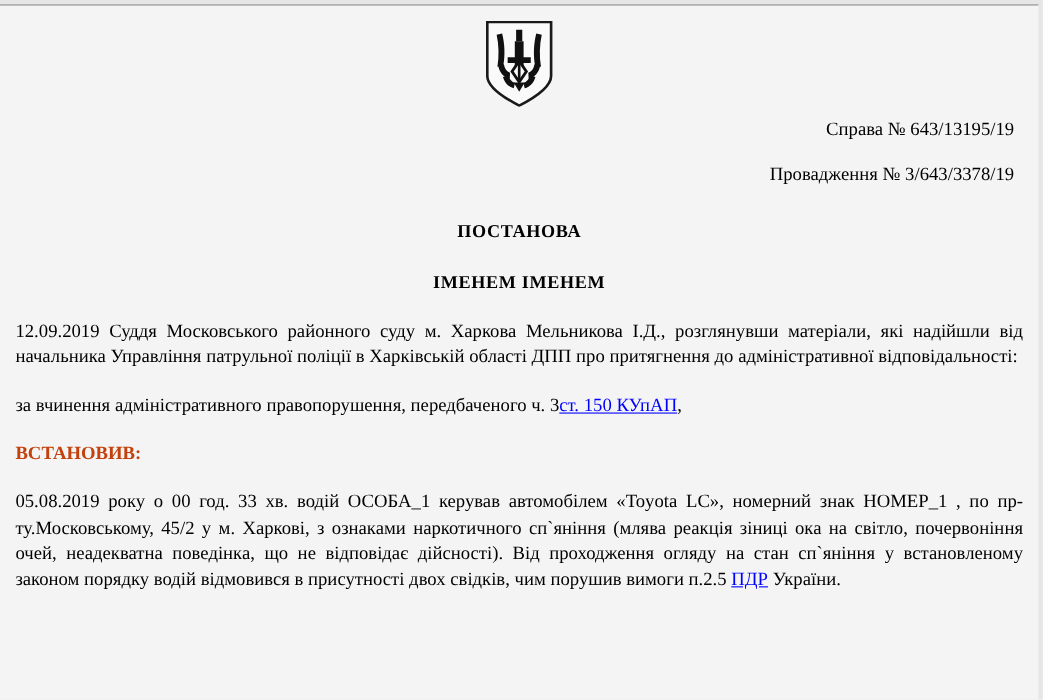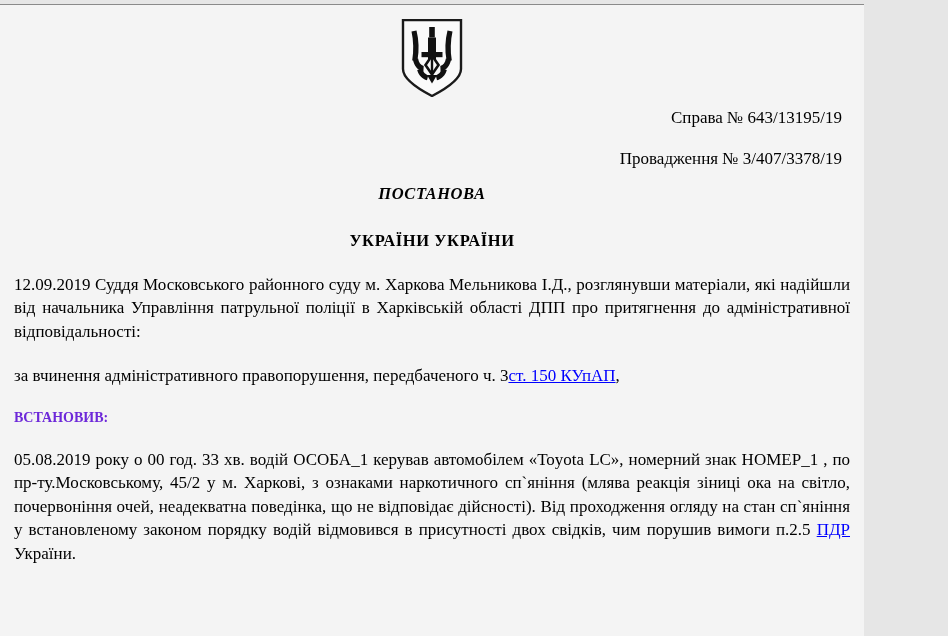--- a/index.html
+++ b/index.html
@@ -11,21 +11,21 @@
     height: 636px;
     background: #e6e6e6;
     font-family: "Liberation Serif", "DejaVu Serif", serif;
     overflow: hidden;
   }
 
   .page {
     position: absolute;
     left: 0;
     top: 4px;
-    width: 864px;
+    width: 944px;
     height: 632px;
     background: #f4f4f4;
     border-top: 1px solid #8a8a8a;
     box-sizing: border-box;
     overflow: hidden;
   }
 
   .page-inner {
     padding: 0 14px;
   }
@@ -54,37 +54,37 @@
   .case-line.second { margin-top: 20px; }
 
   
   .doc-heading {
     text-align: center;
     font-weight: bold;
     font-size: 16.5px;
     letter-spacing: 0.6px;
     color: #000;
   }
-  .doc-heading.title { margin-top: 14px; font-style: italic; }
+  .doc-heading.title { margin-top: 30px; }
   .doc-heading.subtitle { margin-top: 27px; }
 
   
   .body-par {
     text-align: justify;
     font-size: 17px;
     line-height: 23.5px;
     color: #000;
     margin-top: 22px;
   }
   .body-par.tight { margin-top: 21px; }
 
   .section-heading {
     font-weight: bold;
-    font-size: 14px;
-    color: #6d28d9;
+    font-size: 17px;
+    color: #c2410c;
     margin-top: 22px;
   }
 
   a.doc-link,
   .doc-link {
     color: #0000ff;
     text-decoration: underline;
   }
   .doc-link.strong { font-weight: normal; }
 </style>
@@ -116,25 +116,25 @@
           <path d="M20.5 33.0 h21.0 v5.2 h-21.0 z"></path>
         </g>
 
         <path d="M31 36.5 l6.5 9.5 l-6.5 9.5 l-6.5 -9.5 z" fill="#fafafa" stroke="#111111" stroke-width="2.6"></path>
         <path d="M31 36.5 v19" stroke="#111111" stroke-width="2.4"></path>
       </svg>
     </div>
 
     <div class="case-line first">Справа № 643/13195/19</div>
 
-    <div class="case-line second">Провадження № 3/407/3378/19</div>
+    <div class="case-line second">Провадження № 3/643/3378/19</div>
 
     <div class="doc-heading title">ПОСТАНОВА</div>
 
-    <div class="doc-heading subtitle">УКРАЇНИ УКРАЇНИ</div>
+    <div class="doc-heading subtitle">ІМЕНЕМ ІМЕНЕМ</div>
 
     <p class="body-par">12.09.2019 Суддя Московського районного суду м. Харкова Мельникова І.Д., розглянувши матеріали, які надійшли від начальника Управління патрульної поліції в Харківській області ДПП про притягнення до адміністративної відповідальності:</p>
 
 
     <p class="body-par tight">
       <span>за вчинення адміністративного правопорушення, передбаченого ч. 3</span><a href="#" class="doc-link">ст. 150 КУпАП</a><span>,</span>
     </p>
 
     <div class="section-heading">ВСТАНОВИВ:</div>
 

